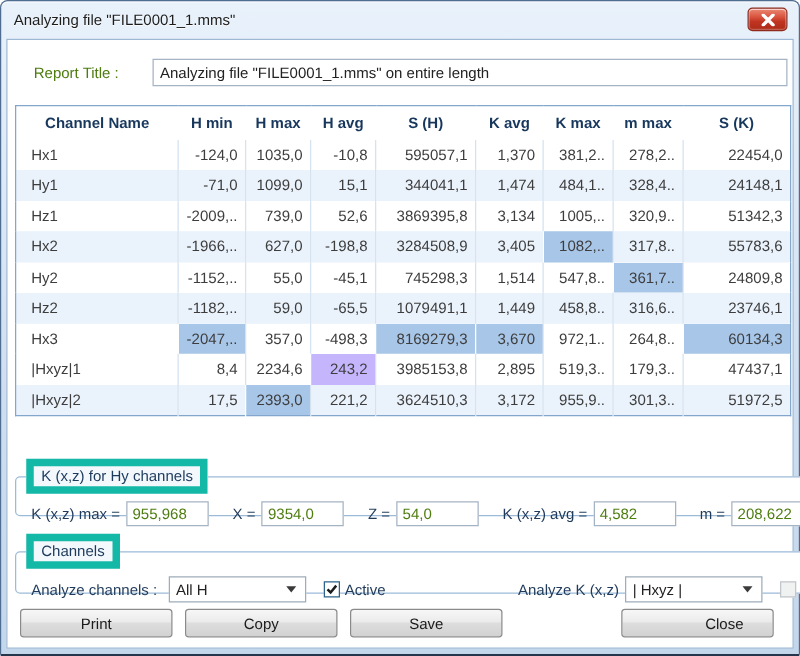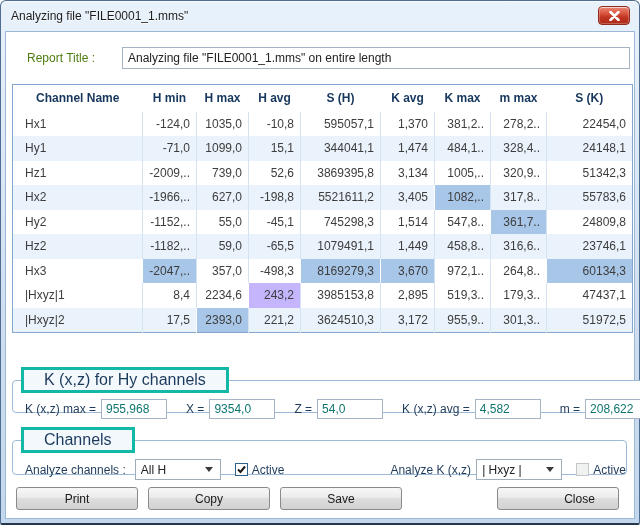--- a/index.html
+++ b/index.html
@@ -62,37 +62,37 @@
   table.grid td.num  { text-align: right; padding-right: 6px; border-left: 1px solid #d5e2ef; }
   table.grid tr.alt td { background: #eaf2fb; }
   table.grid tr td.hl { border-left-color: transparent; }
 
   
   fieldset.group {
     position: absolute; left: 6px; right: 8px;
     border: 1px solid #9dbbd8; border-radius: 4px; background: #ffffff;
   }
   fieldset.group legend {
-    margin-left: 8px; padding: 1px 20px; color: #1c3a5c;
-    border: 3px solid #14b8a6; background: #f3f8fd; font-size: 16px;
+    margin-left: 8px; padding: 1px 6px; color: #1c3a5c;
+    border: 6px solid #14b8a6; background: #f3f8fd; font-size: 12px;
   }
   #kxz-group { top: 335px; height: 46px; }
   #channels-group { top: 395px; height: 48px; }
 
   .group-row { display: flex; align-items: center; margin: 6px 0 0 12px; }
   .pair { display: flex; align-items: center; margin-right: 19px; }
   .flabel { color: #1f3a5a; margin-right: 5px; white-space: nowrap; }
   .field-input {
     width: 66px; height: 20px; border: 1px solid #a5b4c4; padding: 0 4px;
-    font: 12px "Liberation Sans", sans-serif; color: #0f766e;
+    font: 12px "Liberation Sans", sans-serif; color: #4d7c0f;
   }
 
   
   .dropdown {
-    width: 86px; height: 21px; border: 1px solid #9facba; background: #fff;
+    width: 110px; height: 21px; border: 1px solid #9facba; background: #fff;
     display: flex; align-items: center; cursor: default; margin-left: 4px;
   }
   .dropdown .dd-value { flex: 1; padding-left: 5px; color: #222; white-space: nowrap; overflow: hidden; }
   .dd-arrow {
     width: 0; height: 0; margin-right: 7px;
     border-left: 4px solid transparent; border-right: 4px solid transparent;
     border-top: 5px solid #3a3a3a;
   }
 
   
@@ -195,21 +195,21 @@
             <td class="num">3,134</td>
             <td class="num">1005,..</td>
             <td class="num">320,9..</td>
             <td class="num">51342,3</td>
           </tr>
           <tr class="alt">
             <td class="name">Hx2</td>
             <td class="num">-1966,..</td>
             <td class="num">627,0</td>
             <td class="num">-198,8</td>
-            <td class="num">5521611,2</td>
+            <td class="num">3284508,9</td>
             <td class="num">3,405</td>
             <td class="num hl" style="background: rgb(168, 198, 232);">1082,..</td>
             <td class="num">317,8..</td>
             <td class="num">55783,6</td>
           </tr>
           <tr>
             <td class="name">Hy2</td>
             <td class="num">-1152,..</td>
             <td class="num">55,0</td>
             <td class="num">-45,1</td>

